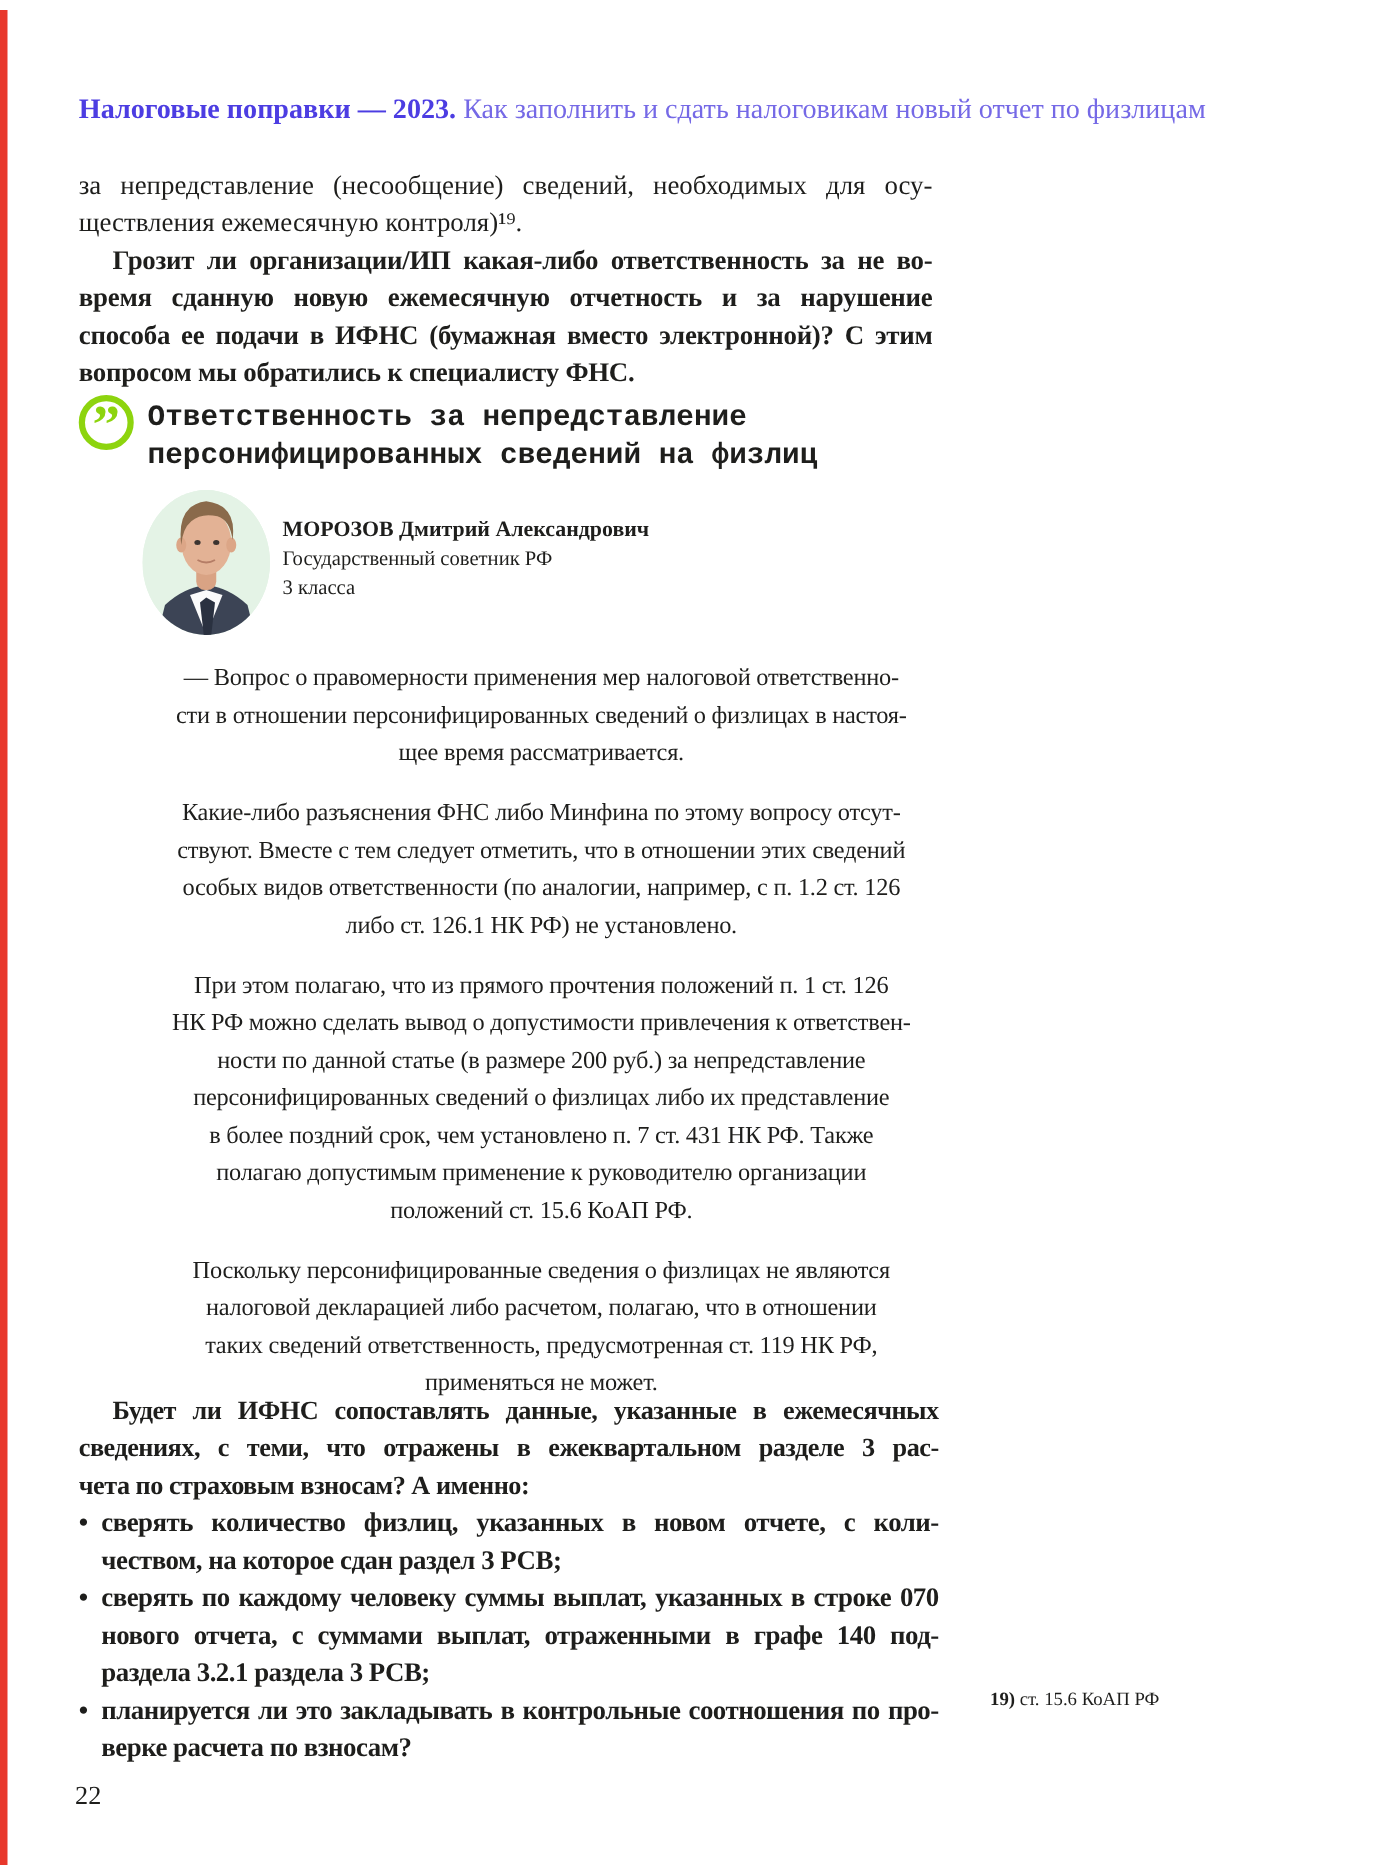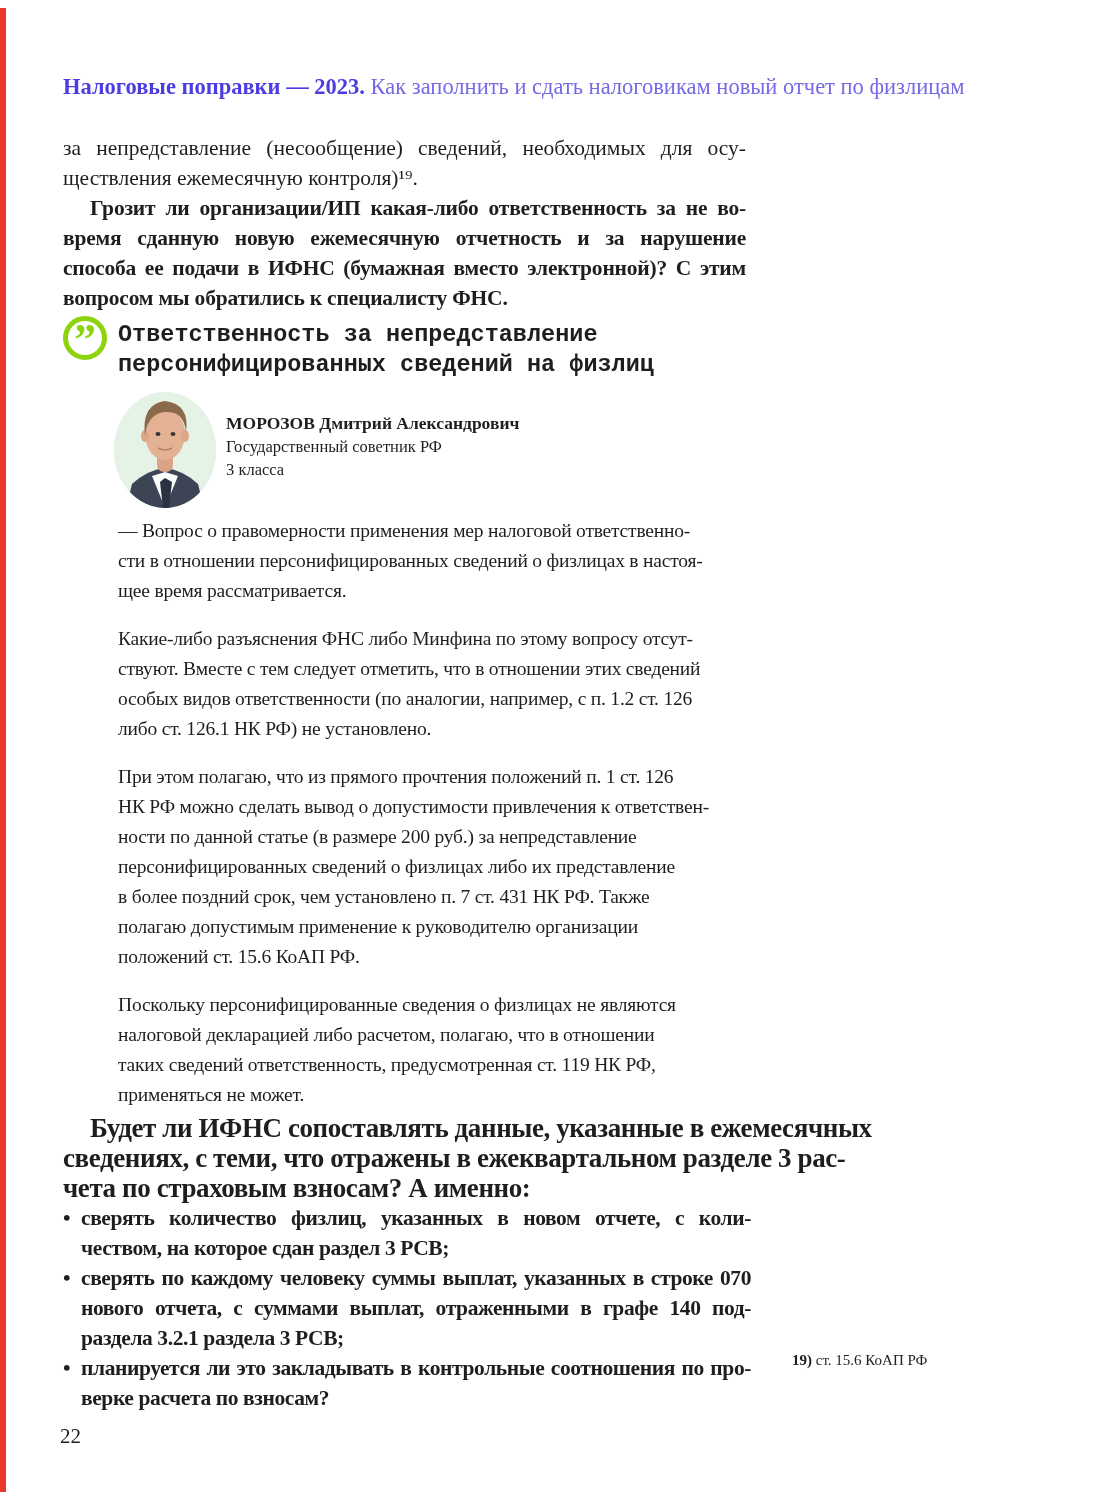--- a/index.html
+++ b/index.html
@@ -46,23 +46,23 @@
   
   .avatar{
     position:absolute;left:114px;top:392px;width:102px;height:116px;
     border-radius:50%;overflow:hidden;background:#e4f3e6;
   }
   .expert-info{position:absolute;left:226px;top:411px;font-size:17px;}
   .expert-name{font-weight:bold;font-size:17.5px;line-height:24px;}
   .expert-pos .line{line-height:23px;font-size:16.5px;}
   
   .quote-body{position:absolute;left:118px;top:512px;width:630px;font-size:19.5px;letter-spacing:-0.2px;}
-  .quote-body .qpara{margin:4px 0 18px 0;}
+  .quote-body .qpara{margin:16px 0 18px 0;text-align:center;}
   
-  .block-q2{position:absolute;left:63px;top:1113px;width:688px;font-size:27px;font-weight:bold;letter-spacing:-0.4px;}
+  .block-q2{position:absolute;left:63px;top:1113px;width:688px;font-size:21px;font-weight:bold;letter-spacing:-0.4px;}
   .bullet-list{position:absolute;left:63px;top:1203px;width:688px;font-size:21.5px;font-weight:bold;letter-spacing:-0.4px;}
   .bullet-item{position:relative;padding-left:18px;}
   .bullet-marker{position:absolute;left:0;top:0;line-height:30px;}
   
   .footnote{
     position:absolute;left:792px;top:1352px;
     font-size:15px;white-space:nowrap;color:#1e1e1c;
   }
   .footnote .fn-marker{font-weight:bold;}
   

